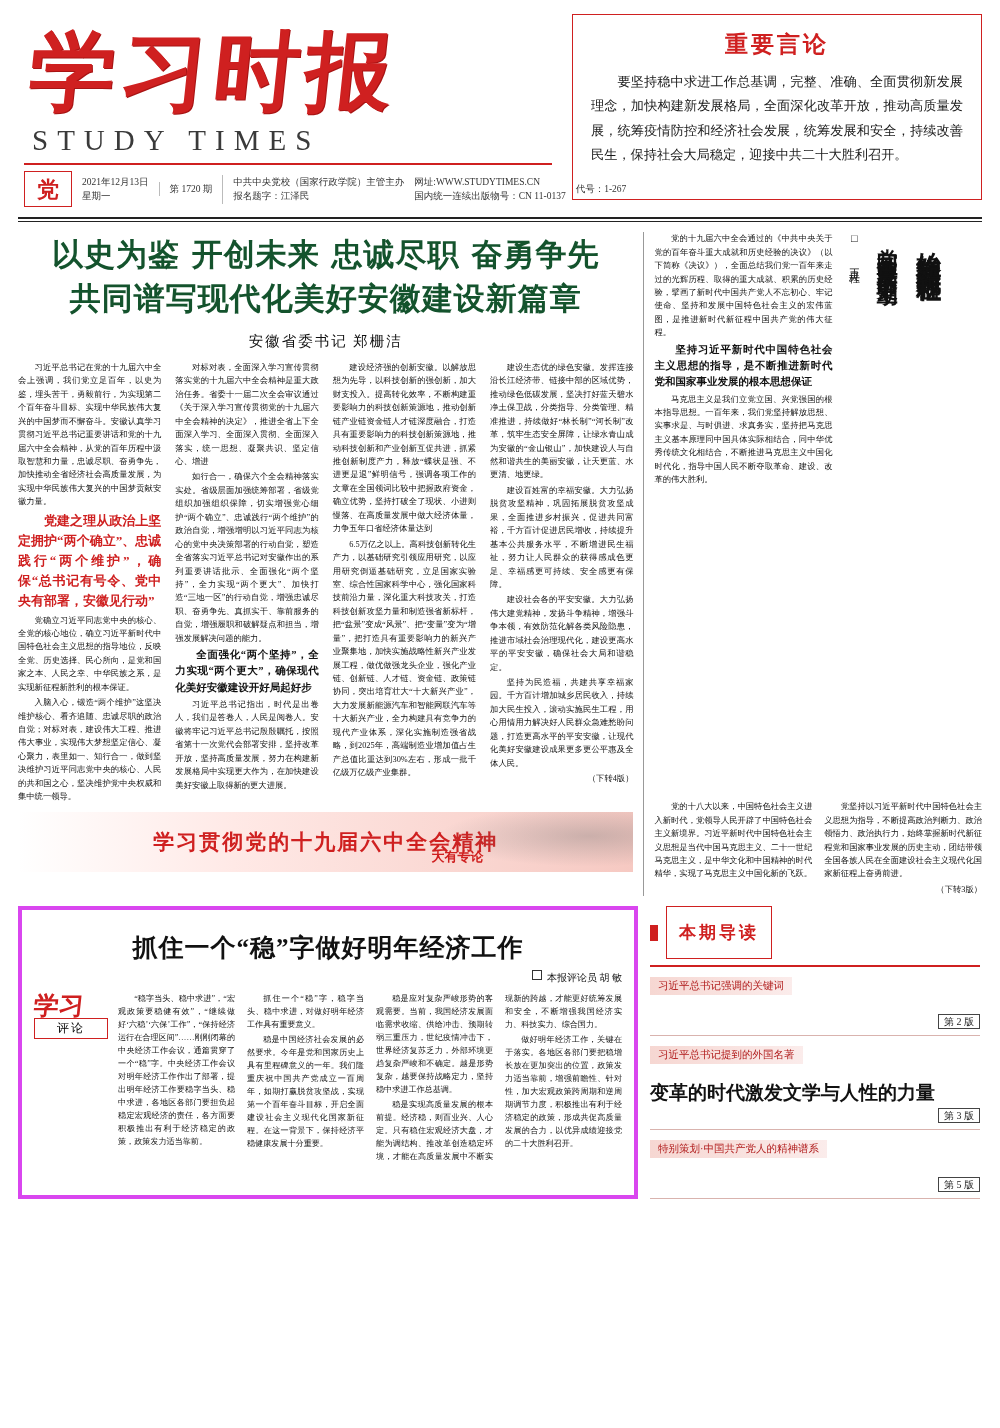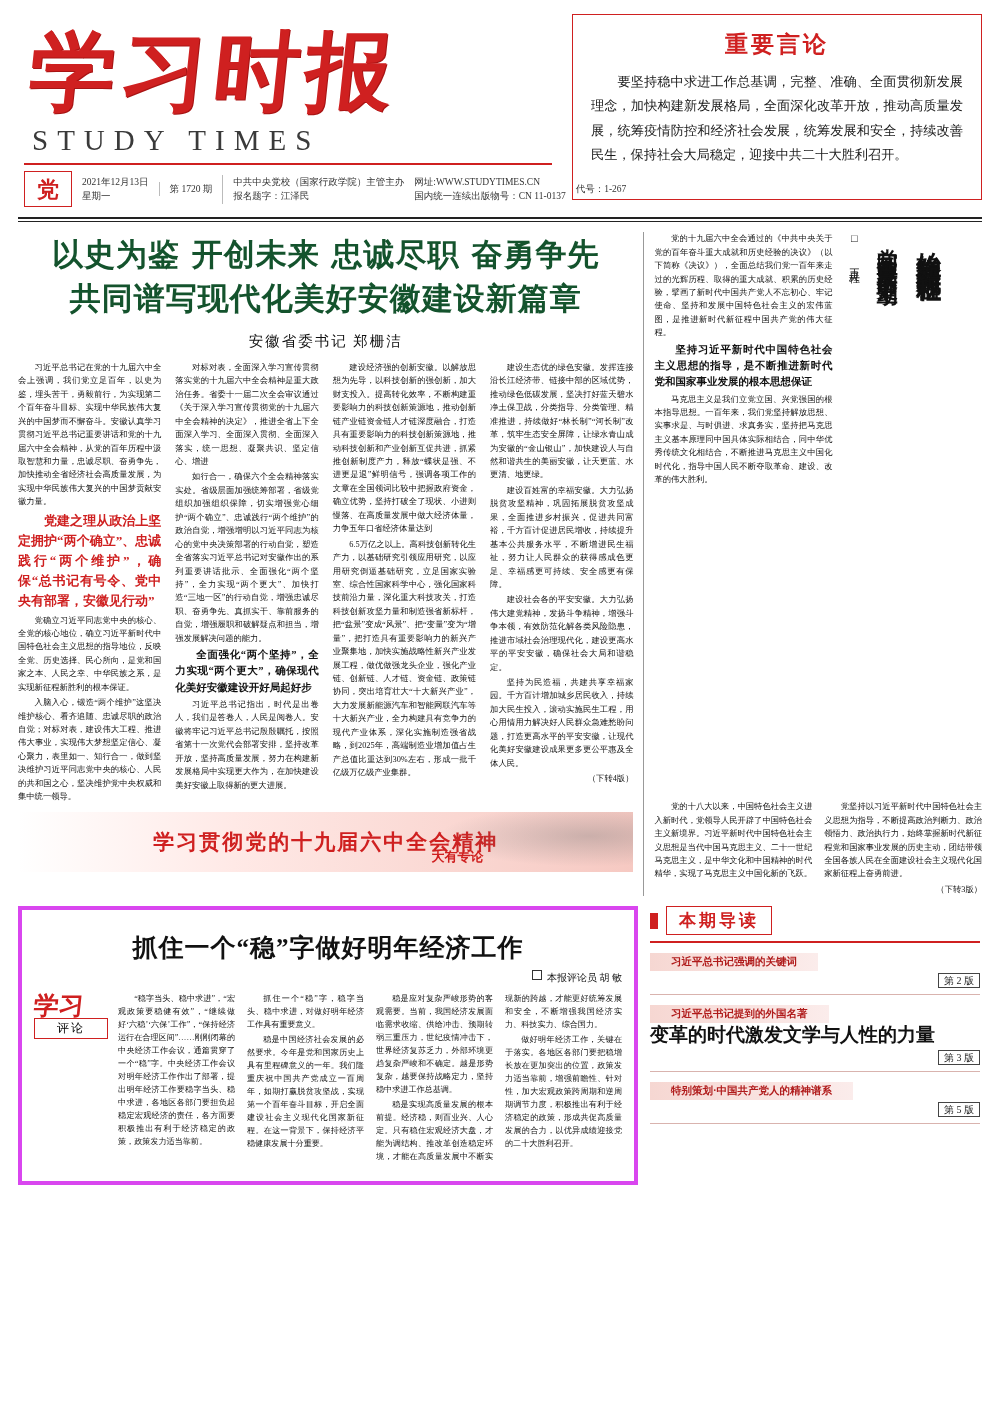--- a/index.html
+++ b/index.html
@@ -110,24 +110,24 @@
     width:74px;flex:0 0 74px;
   }
   .stamp .s1{color:#cf2020;font-weight:bold;font-size:25px;line-height:1;font-family:"DejaVu Serif",serif;transform:skewX(-6deg);}
   .stamp .s2{border:1px solid #cf2020;color:#000000;font-size:12px;text-align:center;padding:1px 0;letter-spacing:2px;}
   .bl-cols{column-count:4;column-gap:12px;font-size:8.1px;line-height:1.6;text-align:justify;flex:1;}
   .bl-cols p{margin:0 0 2px 0;text-indent:2em;}
 
   .br{width:330px;}
   .guide-head{display:flex;align-items:center;gap:8px;}
   .guide-bar{height:16px;width:8px;background:#cf2020;}
-  .guide-title{color:#cf2020;font-weight:bold;font-size:17px;letter-spacing:3px;border:1.5px solid #cf2020;padding:2px 12px;}
+  .guide-title{color:#cf2020;font-weight:bold;font-size:17px;letter-spacing:3px;border:1.5px solid #cf2020;padding:14px 12px;}
   .guide-rule{border-top:2px solid #cf2020;margin:6px 0 0 0;}
   .gitem{border-bottom:1px solid #d9b3ae;padding:8px 0 6px 0;}
-  .gtag{display:inline-block;background:linear-gradient(90deg,#f6d7d2,#fbeceb);color:#b01b1b;font-size:10.5px;padding:2px 21px;margin-bottom:0;font-weight:bold;}
+  .gtag{display:inline-block;background:linear-gradient(90deg,#f6d7d2,#fbeceb);color:#b01b1b;font-size:10.5px;padding:2px 8px;margin-bottom:17px;}
   .gtitle{font-size:19px;font-weight:bold;line-height:1.3;}
   .gpage{text-align:right;font-size:10px;color:#222;margin-top:3px;}
   .gpage span{border:1px solid #444;padding:1px 5px;}
 </style>
 </head>
 <body>
 
 <div class="page">
 
   <div class="masthead">

